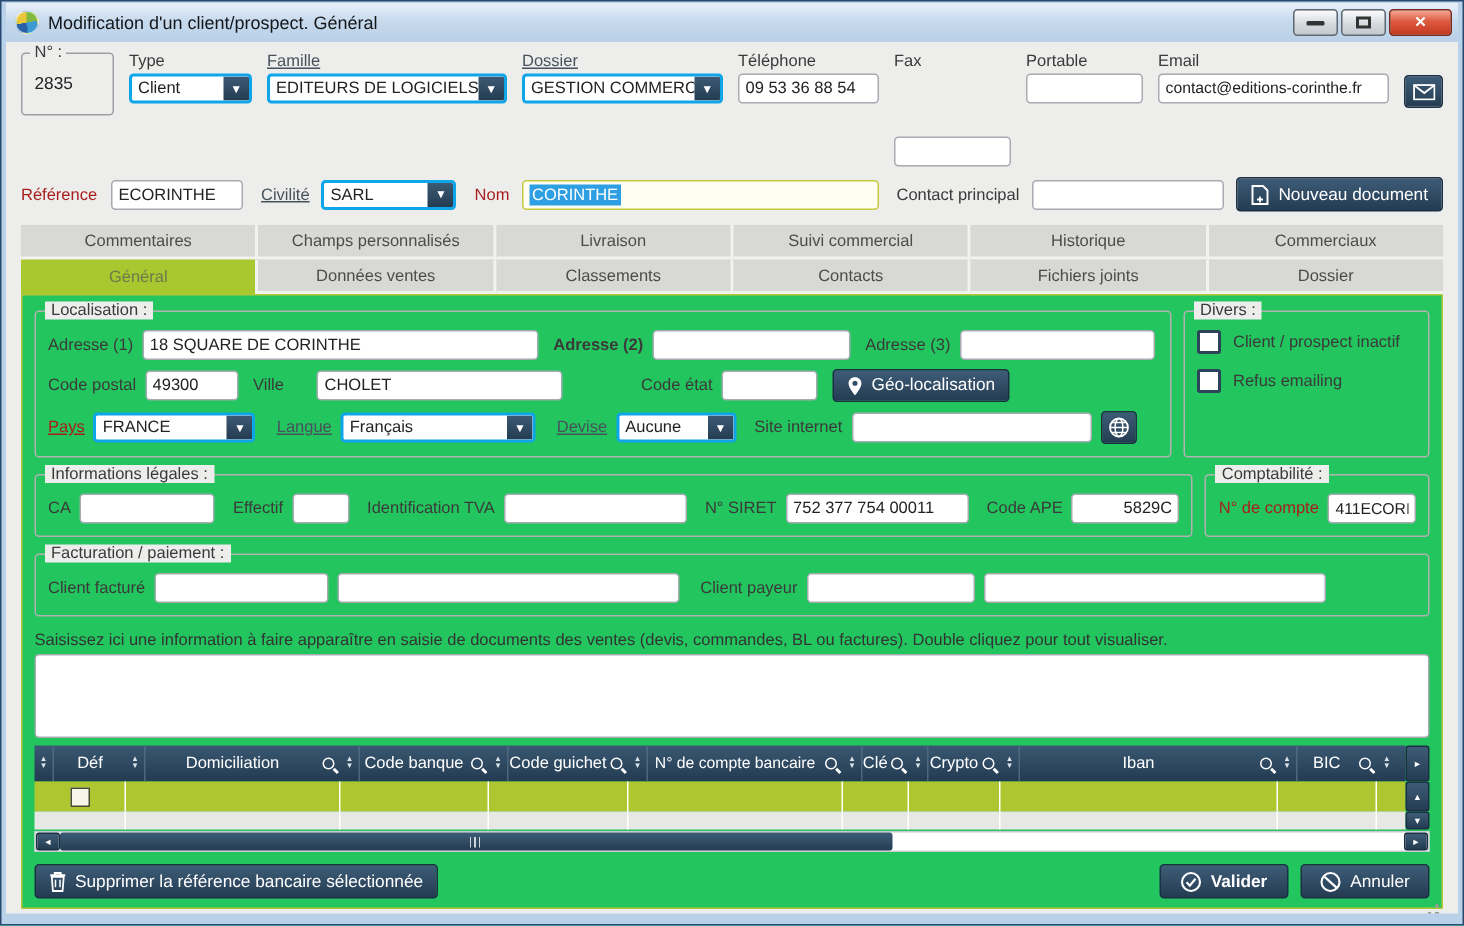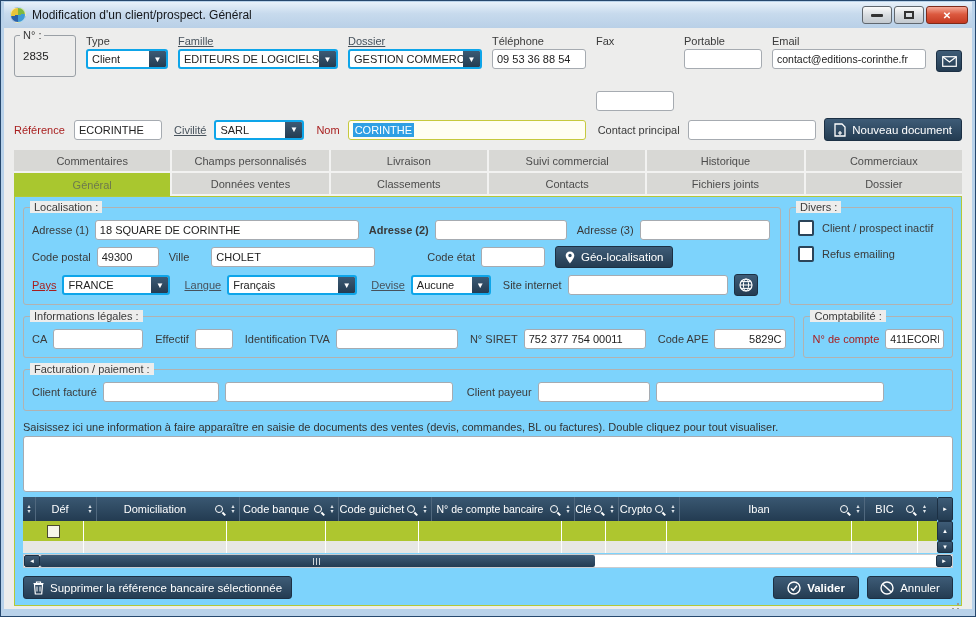--- a/index.html
+++ b/index.html
@@ -46,21 +46,21 @@
   .numero-box .val { font-size:11.5px; color:#222; }
   .hdr2 { display:flex; align-items:center; gap:8px; margin-bottom:9px; }
   
   .tabs { display:flex; flex-direction:column; }
   .tabrow { display:flex; }
   .tab { flex:1; height:23px; background:#d8d8d5; border-right:2px solid #f2f2f1; border-bottom:2px solid #f2f2f1;
          display:flex; align-items:center; justify-content:center; font-size:11px; color:#4c4c4c; }
   .tab:last-child { border-right:none; }
   .tab.active { background:#a9c72f; color:#6e7a4d; border-bottom:none; }
   
-  .panel { flex:1; border:1px solid #b4c837; background:#7dd3fc; padding:10px 8px 6px 8px;
+  .panel { flex:1; border:1px solid #b4c837; background:#22c55e; padding:10px 8px 6px 8px;
            display:flex; flex-direction:column; margin-bottom:6px; }
   .fieldset { border:1px solid #b2b2b0; border-radius:3px; position:relative; padding:12px 8px 8px 8px; }
   .fieldset > .legend { position:absolute; top:-7px; left:6px; background:#ededec; padding:0 4px; font-size:11px; color:#3a3a3a; }
   .frow { display:flex; align-items:center; gap:6px; margin-bottom:6px; }
   .frow:last-child { margin-bottom:0; }
   .two-col { display:flex; gap:8px; margin-bottom:11px; }
   .side { width:164px; }
   .chk-row { display:flex; align-items:center; gap:8px; margin-bottom:10px; }
   .chk { width:16px; height:16px; border:2px solid #2b4459; border-radius:2px; background:#fff; }
   

